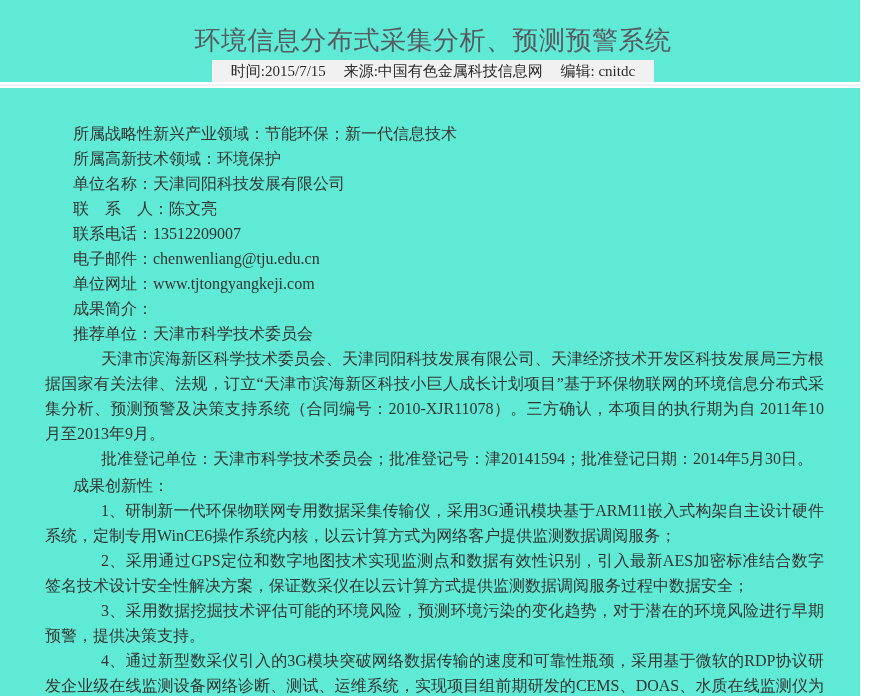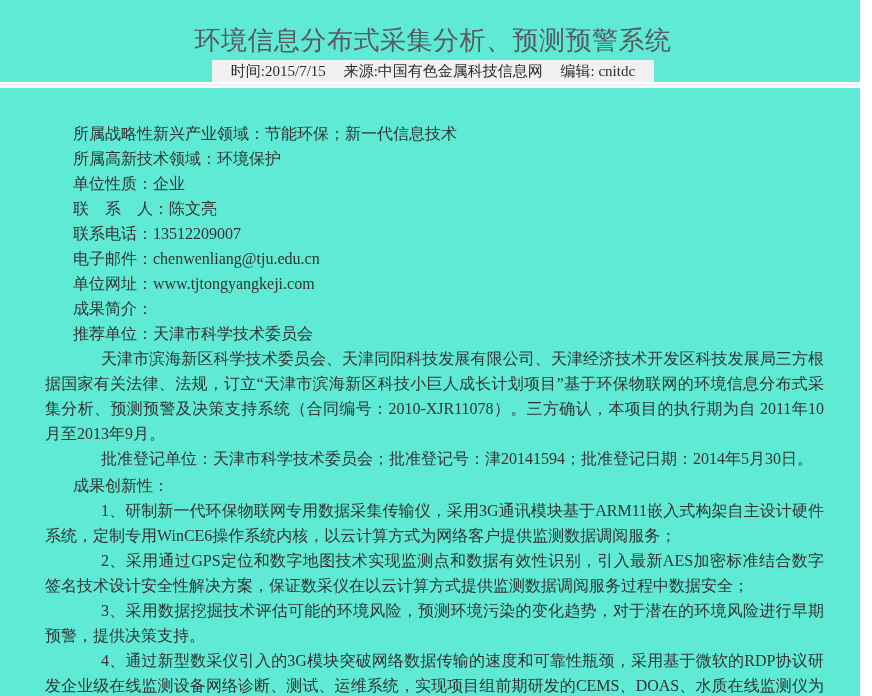--- a/index.html
+++ b/index.html
@@ -52,21 +52,21 @@
         <span>编辑: cnitdc</span>
       </div>
     </div>
   </div>
 
   <div class="divider"></div>
 
   <div class="content">
     <div class="field-line">所属战略性新兴产业领域：节能环保；新一代信息技术</div>
     <div class="field-line">所属高新技术领域：环境保护</div>
-    <div class="field-line">单位性质：企业</div>
+    <div class="field-line">单位名称：天津同阳科技发展有限公司</div>
     <div class="field-line">联　系　人：陈文亮</div>
     <div class="field-line">联系电话：13512209007</div>
     <div class="field-line">电子邮件：chenwenliang@tju.edu.cn</div>
     <div class="field-line">单位网址：www.tjtongyangkeji.com</div>
     <div class="field-line">成果简介：</div>
     <div class="field-line">推荐单位：天津市科学技术委员会</div>
 
     <p class="para">天津市滨海新区科学技术委员会、天津同阳科技发展有限公司、天津经济技术开发区科技发展局三方根据国家有关法律、法规，订立“天津市滨海新区科技小巨人成长计划项目”基于环保物联网的环境信息分布式采集分析、预测预警及决策支持系统（合同编号：2010-XJR11078）。三方确认，本项目的执行期为自 2011年10月至2013年9月。</p>
     <p class="para">批准登记单位：天津市科学技术委员会；批准登记号：津20141594；批准登记日期：2014年5月30日。</p>
 

